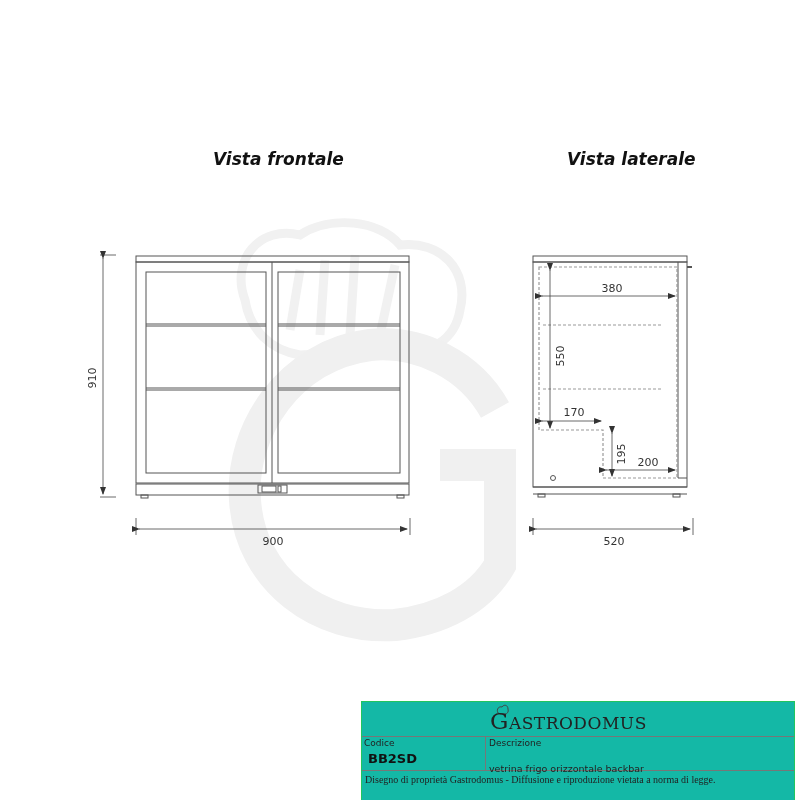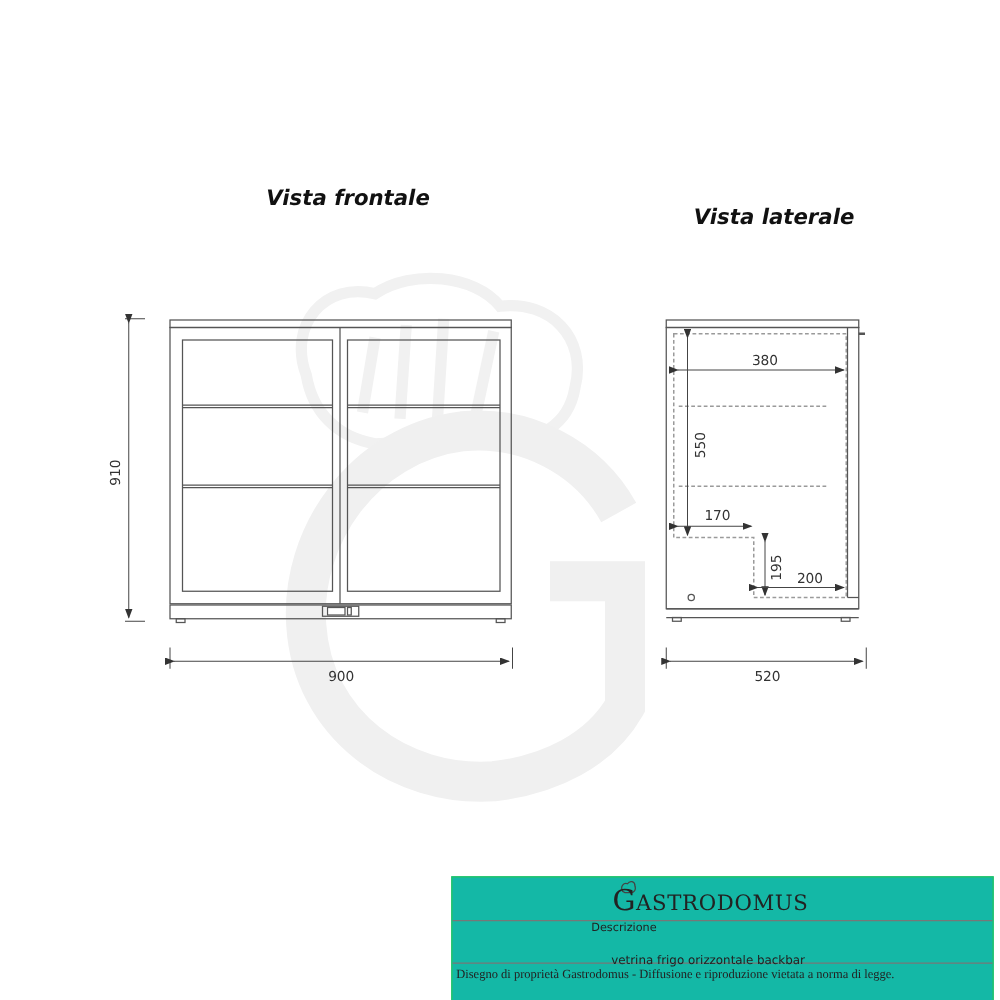--- a/index.html
+++ b/index.html
@@ -27,21 +27,21 @@
     <path d="M245,300 C230,260 260,225 300,235 C330,215 380,220 400,245 C440,240 470,270 460,310 C455,340 430,355 400,350 L300,355 C270,350 250,330 245,300 Z"></path>
     <path d="M290,330 L300,270"></path>
       <path d="M320,335 L325,260"></path>
       <path d="M350,335 L355,255"></path>
       <path d="M380,335 L395,265"></path>
   </g>
   <path d="M495,410 C470,365 420,340 370,345 C290,355 240,430 245,500 C250,580 320,630 395,625 C440,620 480,600 500,565 L500,465 L440,465" fill="none" stroke="#f0f0f0" stroke-width="32"></path>
 </svg>
 
 <div class="view-title" style="left:213px;top:149px;">Vista frontale</div>
-<div class="view-title" style="left:555px;top:149px;margin-top:15px;">Vista laterale</div>
+<div class="view-title" style="left:567px;top:149px;">Vista laterale</div>
 
 <svg class="drawing" width="800" height="800">
   <defs>
     <marker id="arr" markerWidth="8" markerHeight="6" refX="7" refY="3" orient="auto" markerUnits="userSpaceOnUse">
       <path d="M0,0 L8,3 L0,6 Z" fill="#333"></path>
     </marker>
   </defs>
   <g fill="none" stroke="#555" stroke-width="1">
 
     <rect x="136" y="256" width="273" height="6"></rect>
@@ -134,17 +134,21 @@
 </svg>
 
 <div class="titleblock">
   <div class="tb-logo-row">
     <svg class="abs" style="left:134px;top:2px;" width="14" height="12">
       <path d="M2,9 C0,5 3,2 6,3 C8,0 12,1 12,5 C13,8 11,10 9,10 L4,10 Z" fill="none" stroke="#444" stroke-width="1"></path>
     </svg>
     <div class="tb-logo"><span class="big">G</span><span>ASTRODOMUS</span></div>
   </div>
   <div class="tb-row2">
-    <div class="tb-label" style="left:111px;top:2px;">Descrizione</div>
+    <div class="tb-code-cell">
+      <div class="tb-label" style="left:2px;top:2px;">Codice</div>
+      <div class="tb-code">BB2SD</div>
+    </div>
+    <div class="tb-label" style="left:127px;top:2px;">Descrizione</div>
     <div class="tb-desc">vetrina frigo orizzontale backbar</div>
   </div>
   <div class="tb-footer">Disegno di proprietà Gastrodomus -  Diffusione e riproduzione vietata a norma di legge.</div>
 </div>
 
 </body></html>

